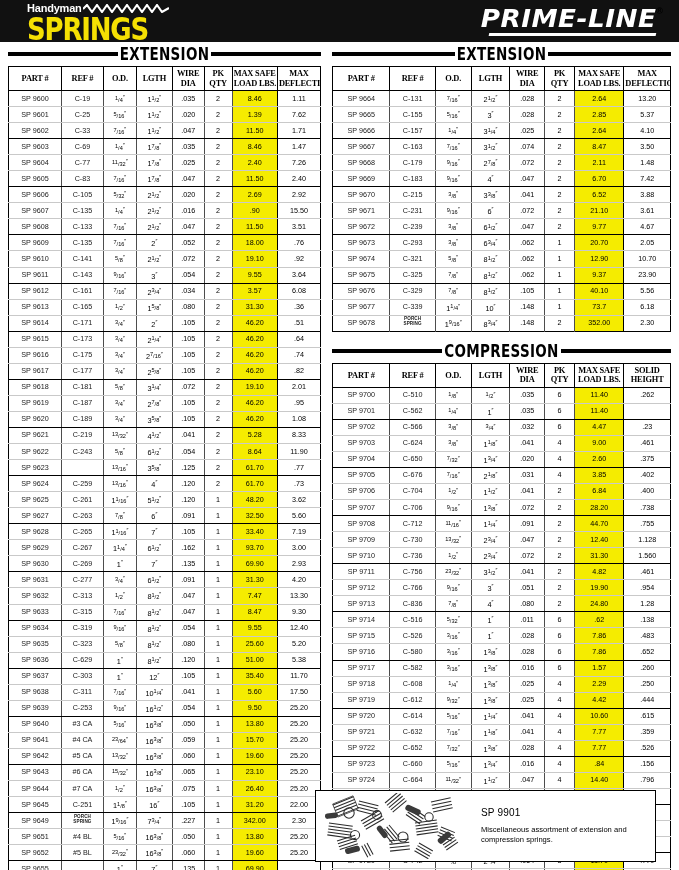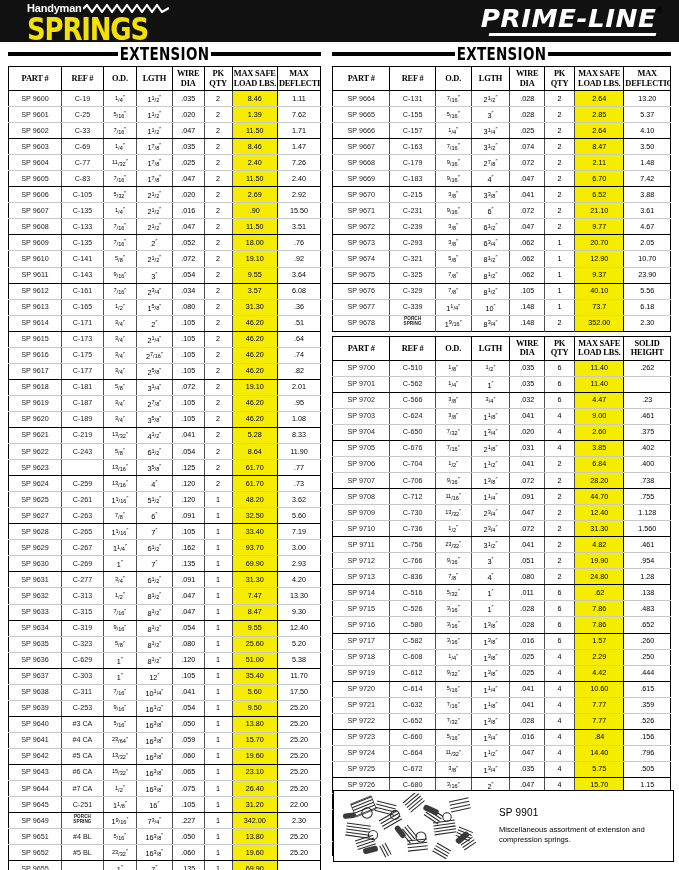--- a/index.html
+++ b/index.html
@@ -111,21 +111,21 @@
 
   .frac { display:inline-block; font-size:5.6px; vertical-align:0.5px; }
   .frac sup { font-size:5.6px; vertical-align:2px; }
   .frac sub { font-size:5.6px; vertical-align:0.5px; }
   .whole { font-size:7.3px; }
   .inch { font-size:5.4px; vertical-align:3px; }
   .two-line { font-size:4.6px; line-height:4.8px; font-weight:bold; display:inline-block; letter-spacing:0.1px; }
 
   
   .productbox {
-    position:absolute; left:333px; top:790px; width:341px; height:72px;
+    position:absolute; left:315px; top:790px; width:341px; height:72px;
     border:1.4px solid #000; background:#fff;
     display:flex; align-items:center;
   }
   .prod-img { width:152px; height:66px; margin-left:3px; position:relative; overflow:hidden; }
   .prod-text { flex:1; padding-left:10px; padding-right:6px; }
   .prod-title { font-size:10px; letter-spacing:0.2px; margin-bottom:7px; }
   .prod-desc { font-size:7.6px; line-height:10.2px; }
 
   
   .pile { width:100%; height:100%; }
@@ -855,20 +855,25 @@
             <td class=""><span class="whole">1</span><span class="frac"><sup>9</sup>/<sub>16</sub></span><span class="inch">″</span></td>
             <td class=""><span class="whole">8</span><span class="frac"><sup>3</sup>/<sub>4</sub></span><span class="inch">″</span></td>
             <td class="">.148</td>
             <td class="">2</td>
             <td class="load">352.00</td>
             <td class="">2.30</td>
           </tr>
         </tbody>
     </table>
 
+    <div class="sectionbar" style="margin-top:11px">
+      <div class="bar"></div>
+      <div class="label">COMPRESSION</div>
+      <div class="bar"></div>
+    </div>
     <table class="spring" id="tbl-comp">
       <colgroup>
         <col style="width:17.0%">
           <col style="width:13.4%">
           <col style="width:10.6%">
           <col style="width:11.5%">
         <col style="width:10.2%">
           <col style="width:9.0%">
           <col style="width:14.5%">
           <col style="width:13.8%">

